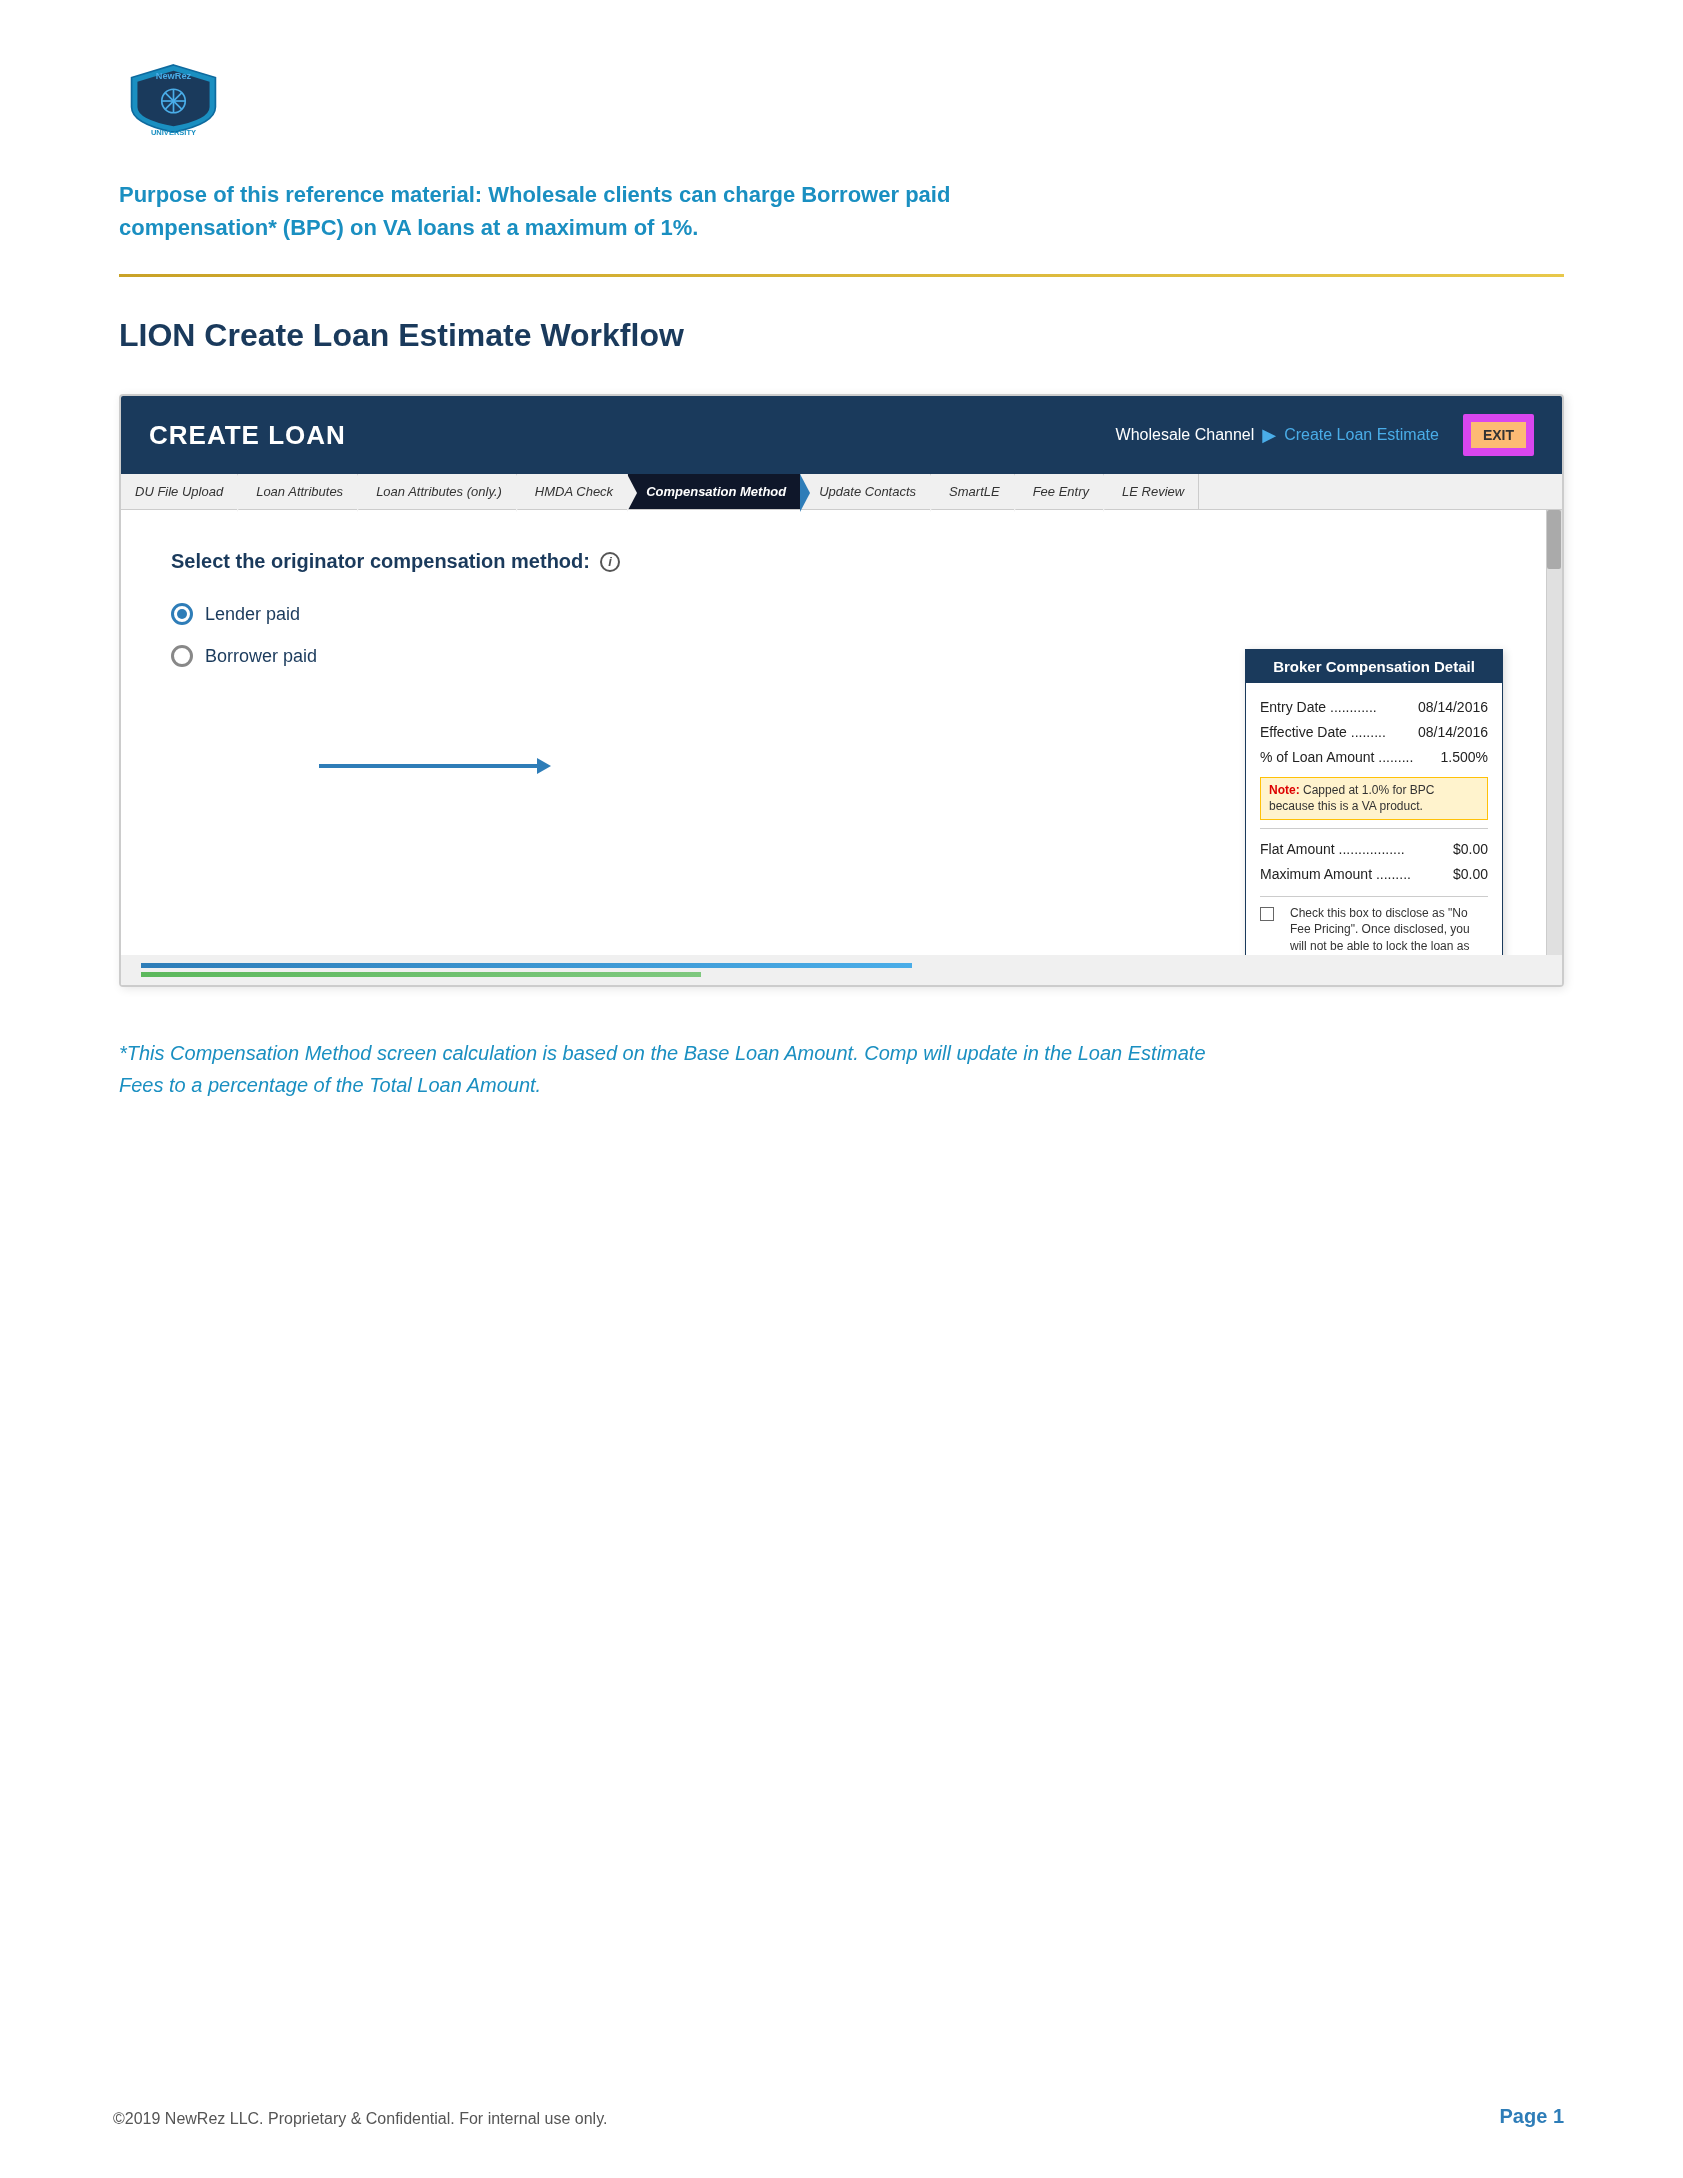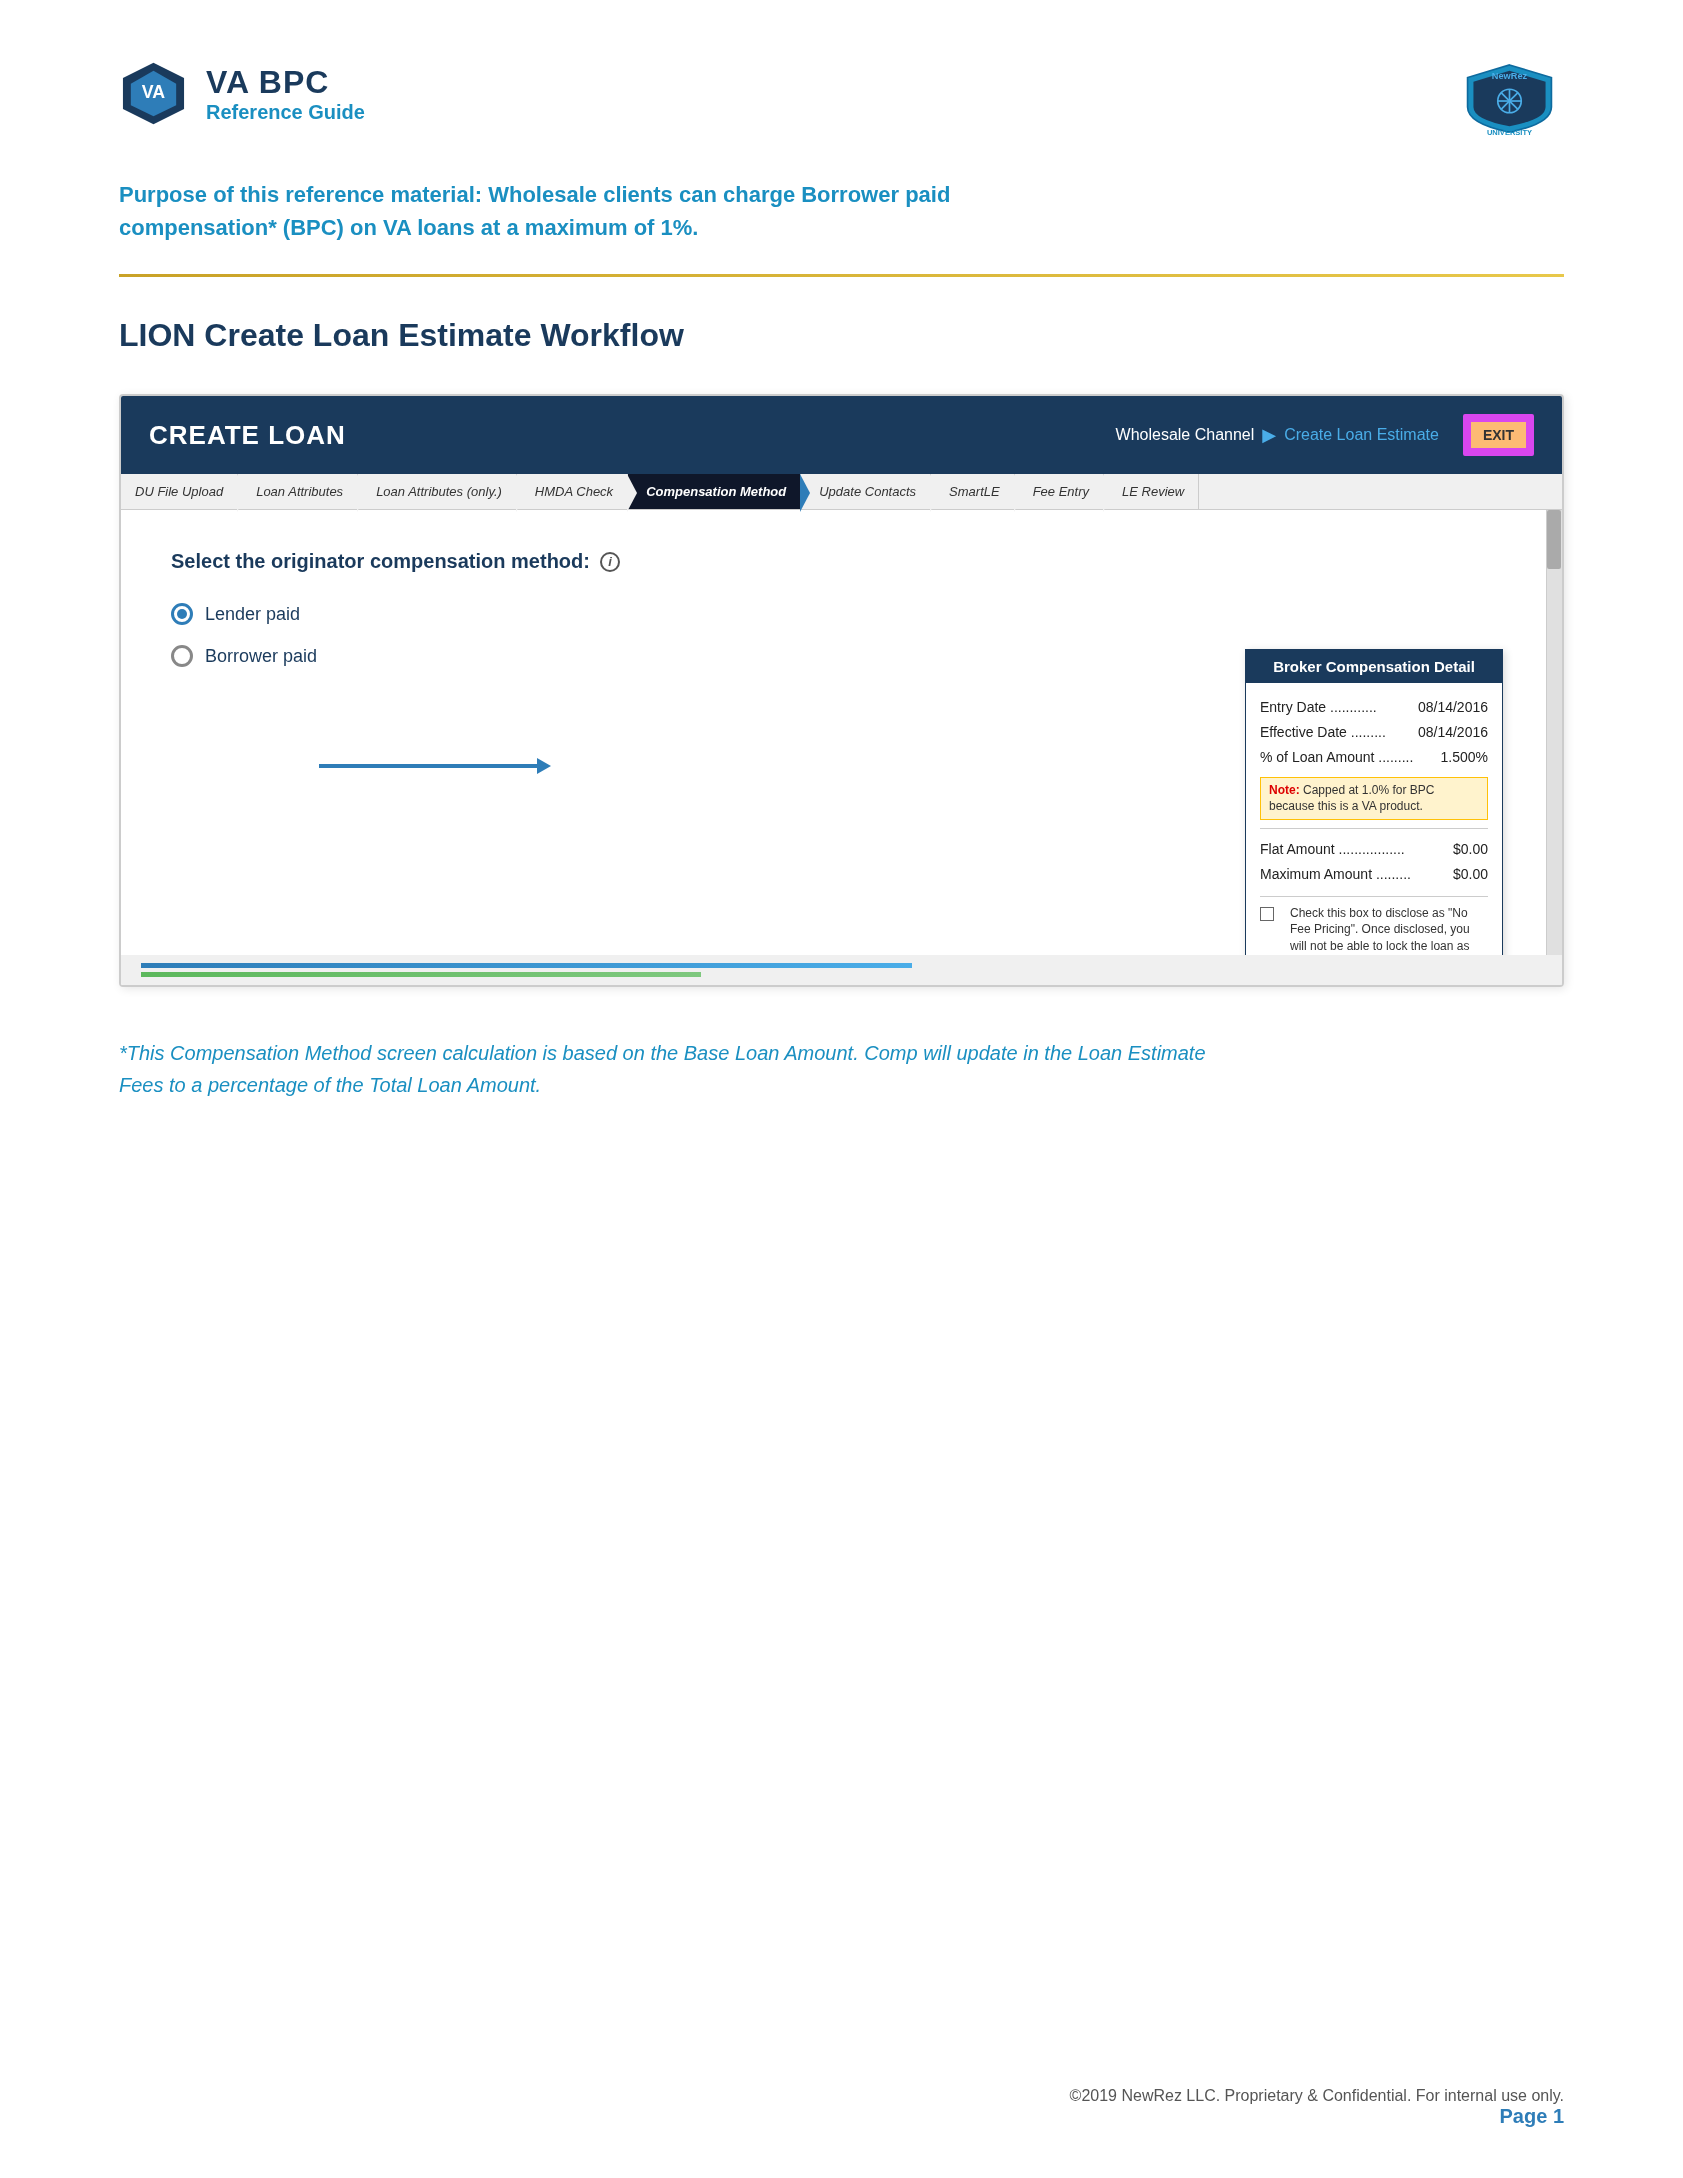--- a/index.html
+++ b/index.html
@@ -413,26 +413,25 @@
       color: #1a8fc1;
       line-height: 1.6;
       max-width: 1089px;
       margin-bottom: 59px;
     }
 
     
     .footer {
       position: absolute;
       bottom: 50px;
-      left: 104px;
+      left: 113px;
       right: 119px;
       display: flex;
       justify-content: space-between;
       align-items: flex-end;
-      flex-direction: column;
     }
 
     .footer-copyright {
       font-size: 16px;
       color: #555;
     }
 
     .page-number {
       font-size: 20px;
       font-weight: 700;
@@ -450,32 +449,20 @@
       width: 109px;
       height: 79px;
     }
   </style>
 </head>
 <body>
 
 <div class="page-container">
 
   <div class="header">
-    <div class="logo-left">
-
-      <svg class="logo-icon" viewBox="0 0 70 70" xmlns="http://www.w3.org/2000/svg">
-        <polygon points="35,5 65,20 65,50 35,65 5,50 5,20" fill="#1a3a5c" stroke="#1a3a5c" stroke-width="2"></polygon>
-        <polygon points="35,12 58,25 58,47 35,58 12,47 12,25" fill="#2e7db8"></polygon>
-        <text x="35" y="40" text-anchor="middle" fill="#ffffff" font-size="18" font-weight="900" font-family="Arial">VA</text>
-      </svg>
-      <div class="logo-text-block">
-        <span class="logo-title">VA BPC</span>
-        <span class="logo-subtitle">Reference Guide</span>
-      </div>
-    </div>
 
     <div class="newrez-logo">
       <svg class="newrez-shield" viewBox="0 0 130 90" xmlns="http://www.w3.org/2000/svg">
 
         <path d="M65,5 L115,20 L115,55 Q115,75 65,85 Q15,75 15,55 L15,20 Z" fill="#1a8fc1" stroke="#0e6a9e" stroke-width="2"></path>
         <path d="M65,12 L108,25 L108,55 Q108,70 65,78 Q22,70 22,55 L22,25 Z" fill="#1a3a5c"></path>
 
         <circle cx="65" cy="48" r="14" fill="none" stroke="#4aade8" stroke-width="2"></circle>
         <line x1="65" y1="34" x2="65" y2="62" stroke="#4aade8" stroke-width="2"></line>
         <line x1="51" y1="48" x2="79" y2="48" stroke="#4aade8" stroke-width="2"></line>

